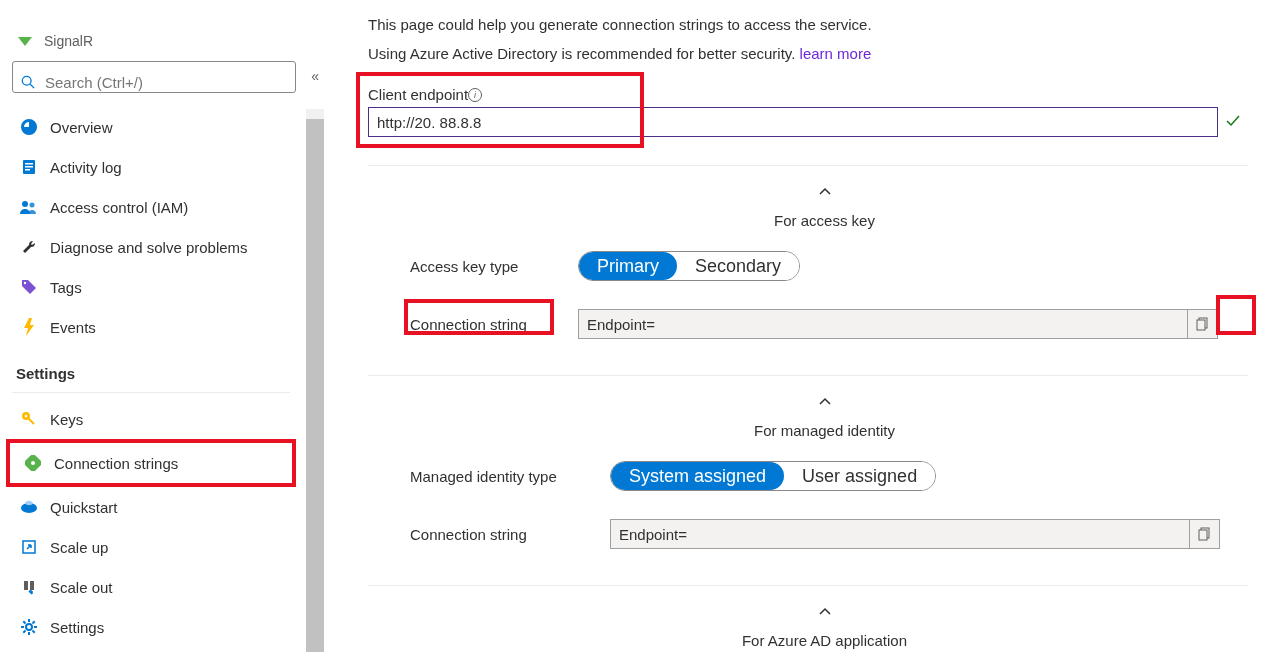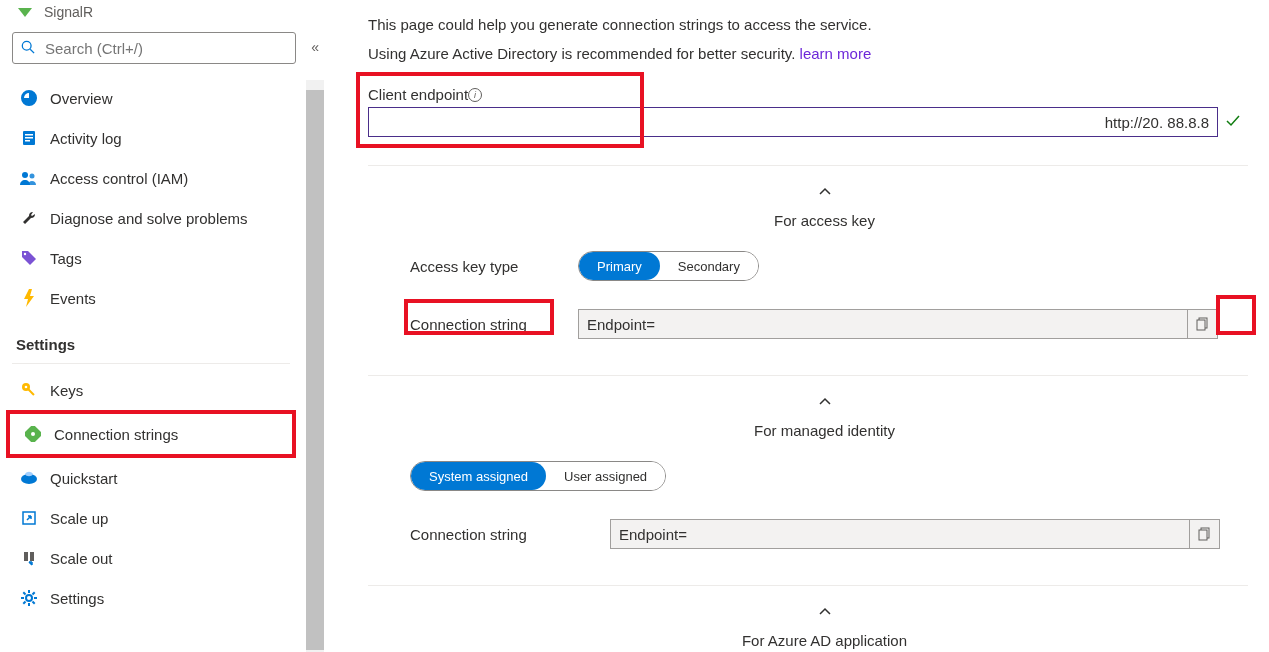--- a/index.html
+++ b/index.html
@@ -14,20 +14,21 @@
     height: 652px;
     overflow: hidden;
   }
 
   
   .sidebar {
     width: 320px;
     padding: 0 8px 0 12px;
     position: relative;
     flex-shrink: 0;
+    margin-top: 29px;
   }
   .resource-header {
     display: flex;
     align-items: center;
     gap: 10px;
     padding: 4px 0 8px 4px;
   }
   .resource-chevron {
     width: 18px;
     height: 14px;
@@ -38,21 +39,21 @@
   }
   .search-row {
     display: flex;
     align-items: center;
     margin: 4px 0 14px 0;
     position: relative;
   }
   .search-box {
     flex: 1;
     display: flex;
-    align-items: center;
+    align-items: flex-end;
     border: 1px solid #8a8886;
     border-radius: 3px;
     height: 32px;
     padding: 0 8px;
     gap: 8px;
     max-width: 284px;
   }
   .search-box input {
     border: none;
     outline: none;
@@ -164,21 +165,20 @@
     width: 880px;
   }
   .ep-input {
     flex: 1;
     height: 30px;
     border: 1px solid #4a2e8a;
     padding: 0 8px;
     font-size: 15px;
     color: #323130;
     outline: none;
-    text-align: right;
   }
   .ep-check {
     width: 30px;
     text-align: center;
     color: #107c10;
   }
   .highlight-box-ep {
     position: absolute;
     border: 4px solid #e81123;
     left: -12px;
@@ -234,21 +234,21 @@
     border: 1px solid #8a8886;
     border-radius: 24px;
     overflow: hidden;
     height: 30px;
     align-items: stretch;
   }
   .pill {
     padding: 0 18px;
     display: flex;
     align-items: center;
-    font-size: 13px;
+    font-size: 18px;
     color: #323130;
     background: #fff;
   }
   .pill.active {
     background: #0078d4;
     color: #fff;
     border-radius: 24px;
   }
 
   .readonly-input {
@@ -498,20 +498,21 @@
   <div class="expander">
     <span class="chev">
       <svg width="12" height="8" viewBox="0 0 12 8">
           <path d="M1 7l5-5 5 5" stroke="#323130" stroke-width="1.5" fill="none"></path>
         </svg>
     </span>
     <span>For managed identity</span>
   </div>
 
   <div class="form-row">
+    <div class="form-label-wide">Managed identity type</div>
     <div class="pill-group">
       <div class="pill active">System assigned</div>
       <div class="pill">User assigned</div>
     </div>
   </div>
 
   <div class="form-row" style="margin-top:12px">
     <div class="form-label-wide">Connection string</div>
     <div class="readonly-input" style="max-width:580px">Endpoint=</div>
     <div class="copy-btn">

